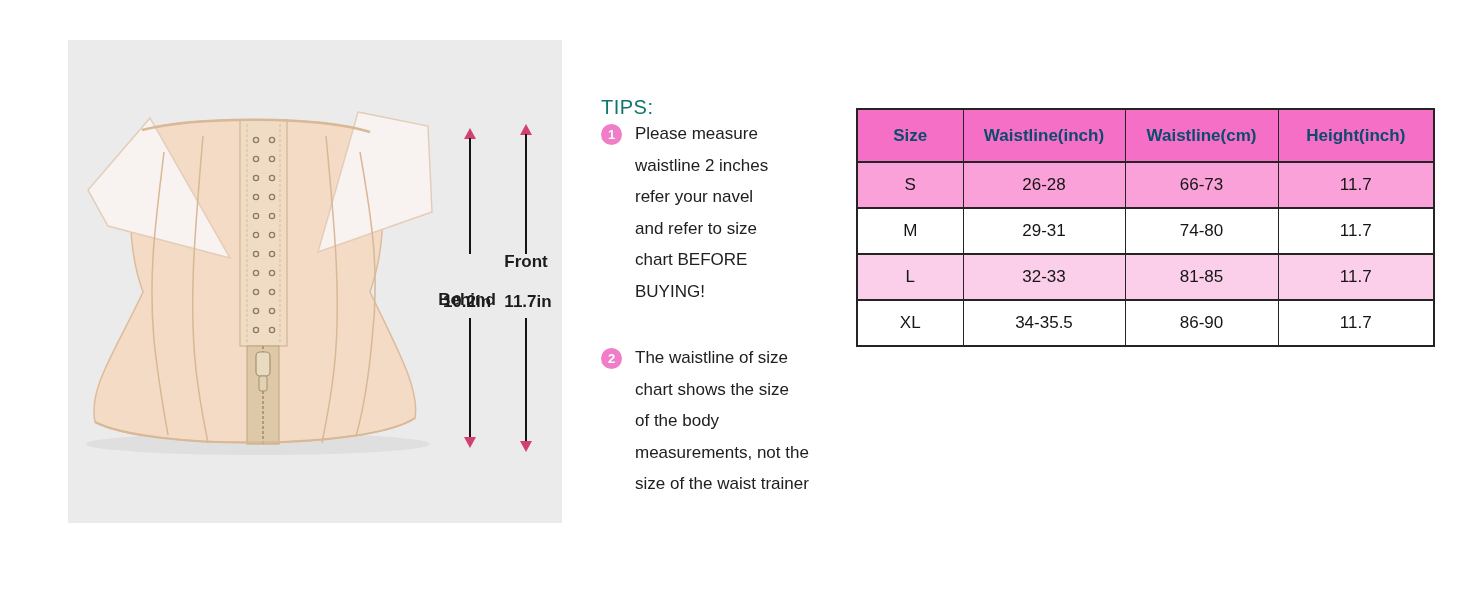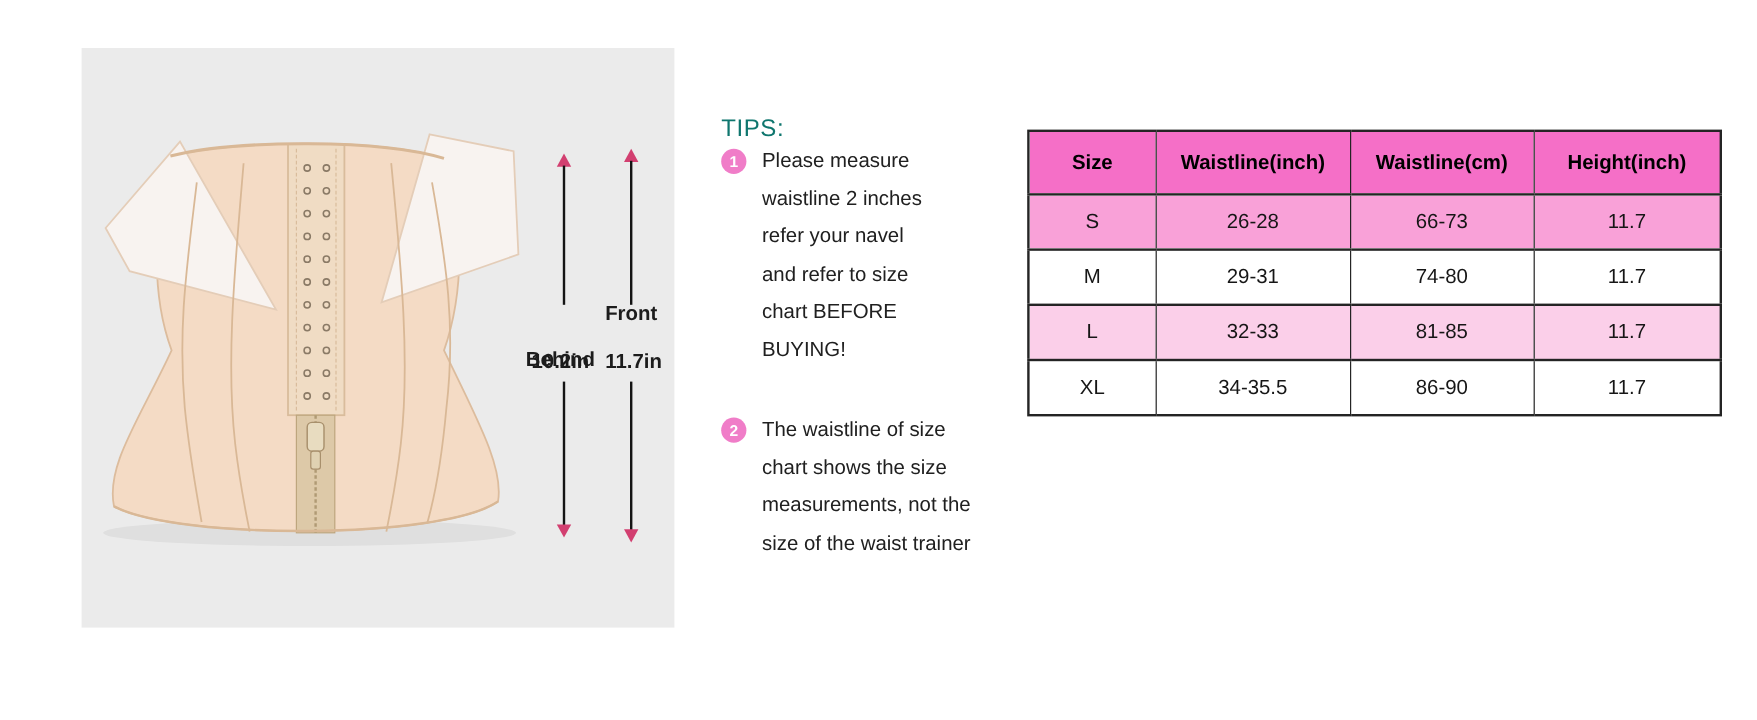--- a/index.html
+++ b/index.html
@@ -50,21 +50,21 @@
   
   .size-table {
     position:absolute; left:856px; top:108px;
     border-collapse:collapse; table-layout:fixed;
     border:2px solid #242424;
   }
   .size-table th, .size-table td {
     border:1px solid #242424; border-top-width:2px; border-bottom-width:2px;
     text-align:center; vertical-align:middle; overflow:hidden;
   }
-  .size-table th { height:53px; font-size:17px; font-weight:700; background:#f56fc7; color:#000000; }
+  .size-table th { height:53px; font-size:17px; font-weight:700; background:#f56fc7; color:#0c4a6e; }
   .size-table td { height:46px; font-size:17px; color:#161616; }
   .r-white  td { background:#ffffff; }
   .r-pink1  td { background:#f9a1d8; }
   .r-pink2  td { background:#fbcfe9; }
   .r-pink3  td { background:#fdeaf5; }
 </style>
 </head>
 <body>
 
 <div class="canvas">
@@ -157,20 +157,21 @@
       <div>refer your navel</div>
       <div>and refer to size</div>
       <div>chart BEFORE</div>
       <div>BUYING!</div>
     </div>
 
     <div class="tip-badge tip2-badge">2</div>
     <div class="tip-lines tip2-lines">
       <div>The waistline of size</div>
       <div>chart shows the size</div>
+      <div>of the body</div>
       <div>measurements, not the</div>
       <div>size of the waist trainer</div>
     </div>
   </div>
 
   <table class="size-table">
     <colgroup>
         <col style="width:106px">
         <col style="width:162px">
         <col style="width:153px">

